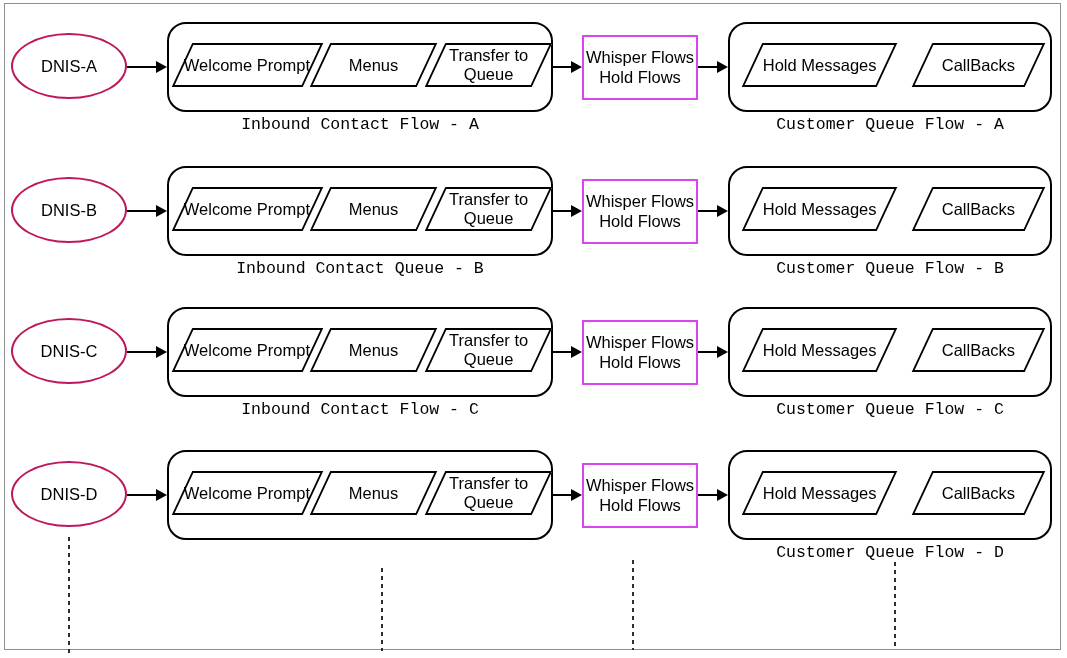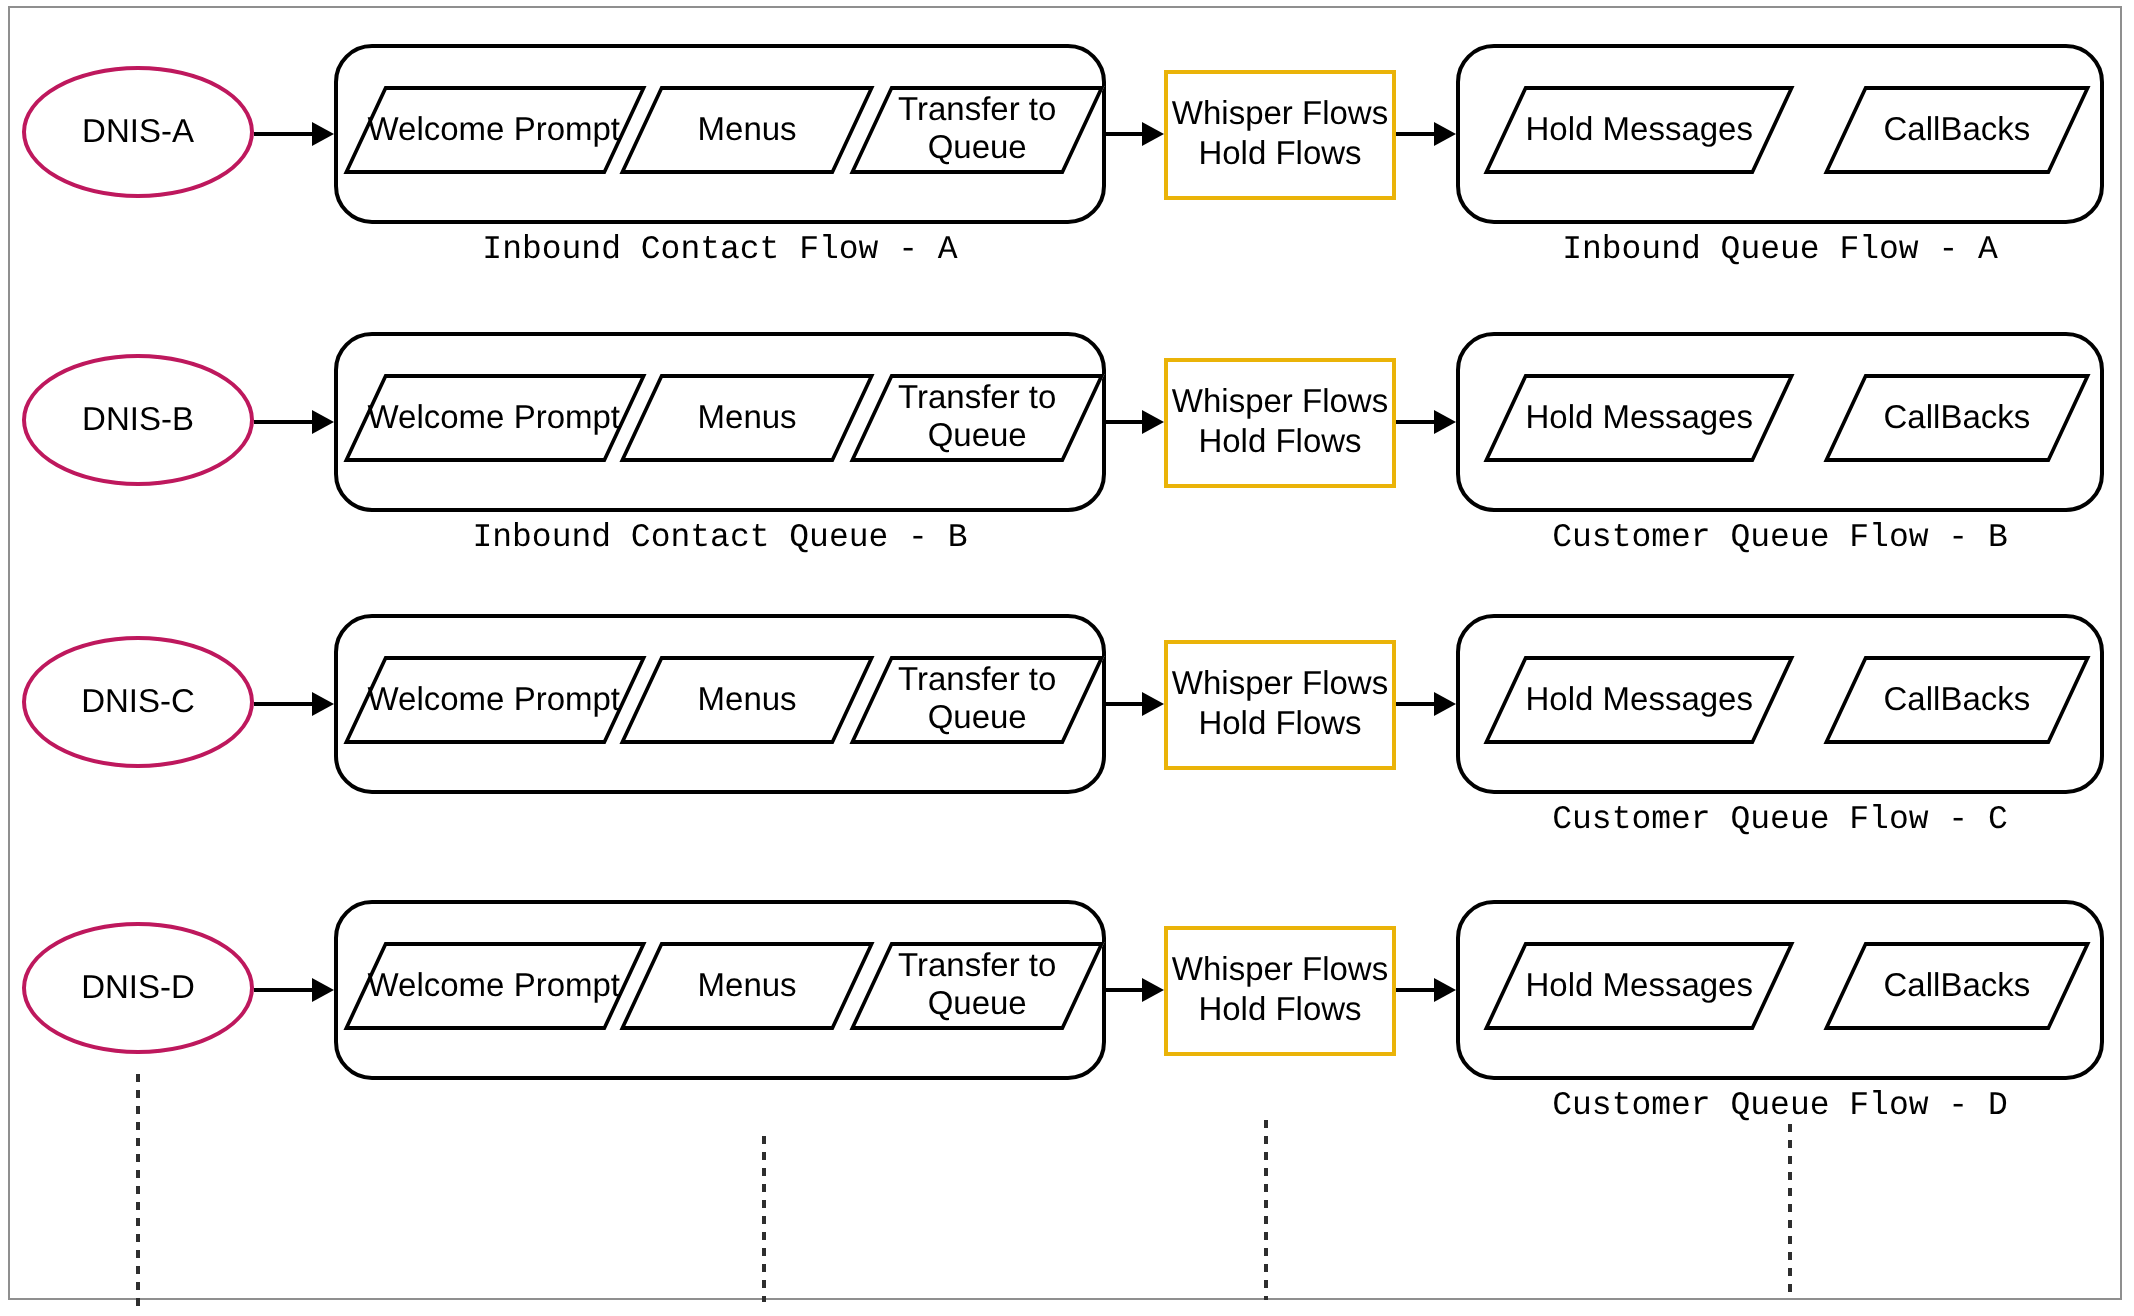--- a/index.html
+++ b/index.html
@@ -39,21 +39,21 @@
     text-align:center; white-space:pre-line;
   }
   .p1 { left:182px; width:127px; }
   .p2 { left:320px; width:103px; }
   .p3 { left:435px; width:103px; }
   .q1 { left:752px; width:131px; }
   .q2 { left:922px; width:109px; }
 
   .whisper-box {
     position:absolute; left:582px; top:13px; width:112px; height:61px;
-    border:2px solid #eab308; background:#fff;
+    border:2px solid #d946ef; background:#fff;
     display:flex; align-items:center; justify-content:center;
     text-align:center; font-size:16.5px; line-height:19.5px; white-space:pre-line;
   }
 
   .flow-label {
     position:absolute; top:93px; font-size:16.5px; text-align:center;font-family:Liberation Mono, monospace;
   }
   .inbound-label { left:167px; width:386px; }
   .queue-label   { left:728px; width:324px; }
 
@@ -107,21 +107,21 @@
 Hold Flows</div>
     <div class="aline a3"></div>
     <div class="ahead h3"></div>
     <div class="rcontainer queue-rect"></div>
     <div class="para q1">
       <span>Hold Messages</span>
     </div>
     <div class="para q2">
       <span>CallBacks</span>
     </div>
-    <div class="flow-label queue-label">Inbound Queue Flow - A</div>
+    <div class="flow-label queue-label">Customer Queue Flow - A</div>
   </div>
 
   <div class="row row-b">
     <div class="ellipse">
       <span>DNIS-B</span>
     </div>
     <div class="aline a1"></div>
     <div class="ahead h1"></div>
     <div class="rcontainer inbound-rect"></div>
     <div class="para p1">
@@ -161,20 +161,21 @@
     <div class="para p1">
       <span>Welcome Prompt</span>
     </div>
     <div class="para p2">
       <span>Menus</span>
     </div>
     <div class="para p3">
       <span>Transfer to
 Queue</span>
     </div>
+    <div class="flow-label inbound-label">Inbound Contact Flow - C</div>
     <div class="aline a2"></div>
     <div class="ahead h2"></div>
     <div class="whisper-box">Whisper Flows
 Hold Flows</div>
     <div class="aline a3"></div>
     <div class="ahead h3"></div>
     <div class="rcontainer queue-rect"></div>
     <div class="para q1">
       <span>Hold Messages</span>
     </div>

